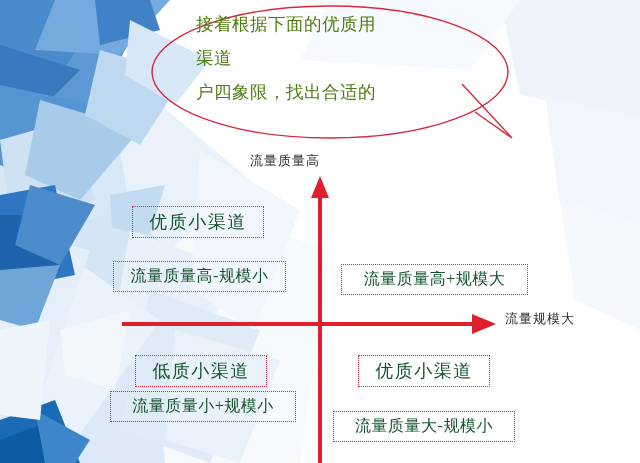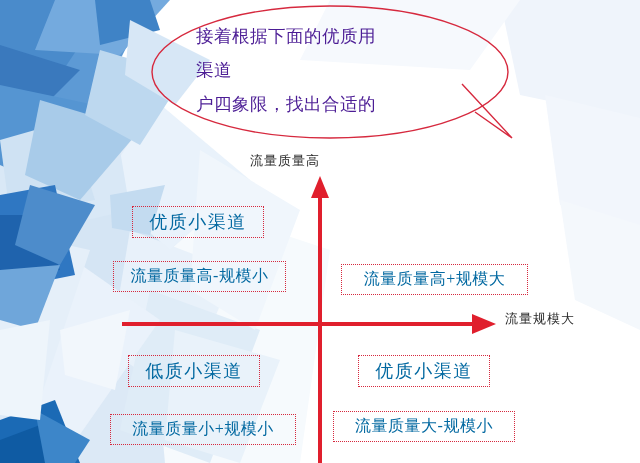--- a/index.html
+++ b/index.html
@@ -27,23 +27,23 @@
   
   #bubble-layer {
     position: absolute;
     left: 0; top: 0;
     width: 640px; height: 463px;
     pointer-events: none;
   }
   .bubble-text {
     position: absolute;
     left: 196px;
-    top: 19px;
+    top: 7px;
     width: 290px;
-    color: #4c1d95;
+    color: #4d7c0f;
     font-size: 17.5px;
     line-height: 34px;
     letter-spacing: 0.5px;
     font-family: "Liberation Serif", "DejaVu Serif", serif;
   }
   .bubble-text div { white-space: nowrap; }
 
   
   #axes {
     position: absolute;
@@ -59,21 +59,21 @@
     white-space: nowrap;
     font-family: "Liberation Serif", "DejaVu Serif", serif;
   }
   #axis-label-y { left: 250px; top: 152px; }
   #axis-label-x { left: 505px; top: 310px; }
 
   
   .qbox {
     position: absolute;
     border: 1.6px dotted #d6293e;
-    color: #0369a1;
+    color: #14532d;
     background: transparent;
     white-space: nowrap;
     display: flex;
     align-items: center;
     justify-content: center;
     box-sizing: border-box;
     font-family: "Liberation Serif", "DejaVu Serif", serif;
   }
   .qbox.title {
     font-size: 18px;
@@ -86,22 +86,22 @@
     padding: 2px 8px;
   }
 
   
   #q-tl-title { left: 132px; top: 206px; width: 132px; height: 32px; }
   #q-tl-sub   { left: 113px; top: 261px; width: 173px; height: 31px; }
   
   #q-tr-title { left: 364px; top: 206px; width: 132px; height: 32px; }
   #q-tr-sub   { left: 341px; top: 264px; width: 187px; height: 31px; }
   
-  #q-bl-title { left: 128px; top: 355px; width: 132px; height: 32px; }
-  #q-bl-sub   { left: 110px; top: 414px; width: 186px; height: 31px; }
+  #q-bl-title { left: 135px; top: 355px; width: 132px; height: 32px; }
+  #q-bl-sub   { left: 110px; top: 391px; width: 186px; height: 31px; }
   
   #q-br-title { left: 358px; top: 355px; width: 132px; height: 32px; }
   #q-br-sub   { left: 333px; top: 411px; width: 182px; height: 31px; }
 </style>
 </head>
 <body>
 
 <div id="slide">
 
   <svg id="bg" viewBox="0 0 640 463" width="640" height="463">

